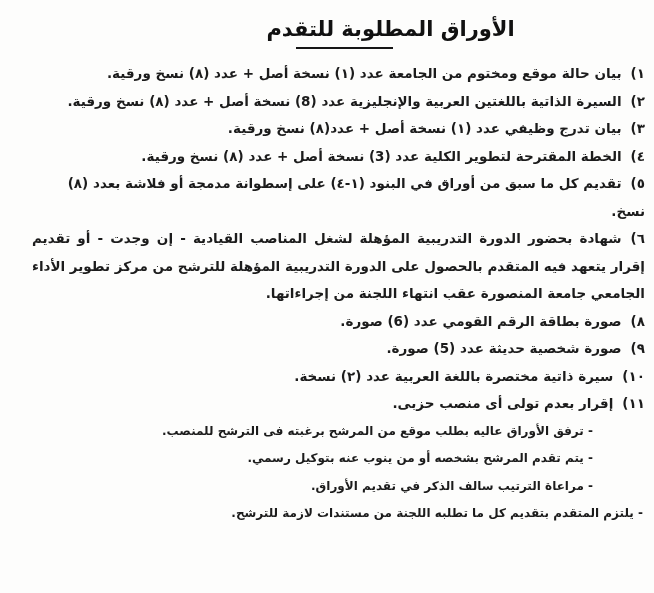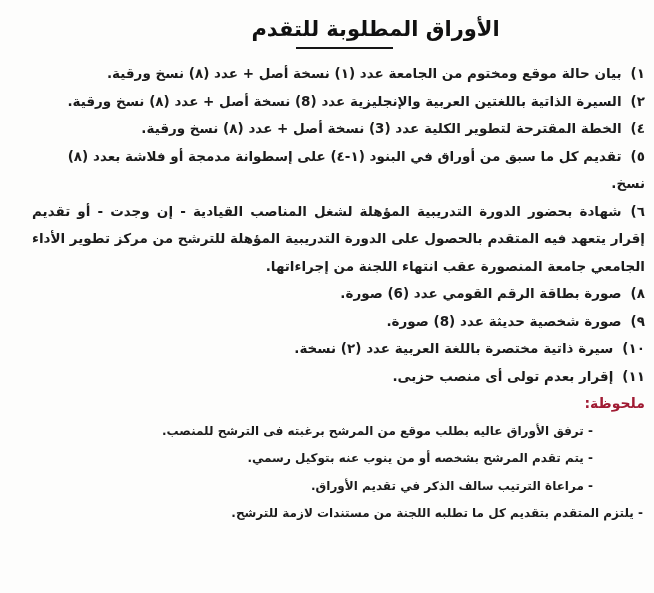--- a/index.html
+++ b/index.html
@@ -15,21 +15,21 @@
     direction: rtl;
     padding: 14px 9px 0 26px;
     overflow: hidden;
   }
   .title-row { text-align: center; }
   .title {
     display: inline-block;
     font-size: 21px;
     line-height: 30px;
     position: relative;
-    left: 40px;
+    left: 55px;
     color: #111;
   }
   .title-underline {
     width: 97px;
     height: 2px;
     background: #161616;
     margin: 3px auto 0;
     position: relative;
     left: 9px;
   }
@@ -61,38 +61,38 @@
   <div class="title-row">
     <div class="title">الأوراق المطلوبة للتقدم</div>
     <div class="title-underline"></div>
   </div>
 
   <div class="content" id="items-container">
   <div class="item"><span class="num">١)</span><span class="text">بيان حالة موقع ومختوم من الجامعة عدد (١) نسخة أصل + عدد (٨) نسخ ورقية.</span></div>
 
   <div class="item"><span class="num">٢)</span><span class="text">السيرة الذاتية باللغتين العربية والإنجليزية عدد (8) نسخة أصل + عدد (٨) نسخ ورقية.</span></div>
 
+  <div class="item"><span class="num">٣)</span><span class="text">بيان تدرج وظيفي عدد (١) نسخة أصل + عدد(٨) نسخ ورقية.</span></div>
 
   <div class="item"><span class="num">٤)</span><span class="text">الخطة المقترحة لتطوير الكلية عدد (3) نسخة أصل + عدد (٨) نسخ ورقية.</span></div>
 
   <div class="item"><span class="num">٥)</span><span class="text">تقديم كل ما سبق من أوراق في البنود (١-٤) على إسطوانة مدمجة أو فلاشة بعدد (٨) نسخ.</span></div>
 
   <div class="item justify"><span class="num">٦)</span><span class="text">شهادة بحضور الدورة التدريبية المؤهلة لشغل المناصب القيادية - إن وجدت - أو تقديم إقرار يتعهد فيه المتقدم بالحصول على الدورة التدريبية المؤهلة للترشح من مركز تطوير الأداء الجامعي جامعة المنصورة عقب انتهاء اللجنة من إجراءاتها.</span></div>
 
 
   <div class="item"><span class="num">٨)</span><span class="text">صورة بطاقة الرقم القومي عدد (6) صورة.</span></div>
 
-  <div class="item"><span class="num">٩)</span><span class="text">صورة شخصية حديثة عدد (8) صورة.</span></div>
+  <div class="item"><span class="num">٩)</span><span class="text">صورة شخصية حديثة عدد (5) صورة.</span></div>
 
   <div class="item"><span class="num">١٠)</span><span class="text">سيرة ذاتية مختصرة باللغة العربية عدد (٢) نسخة.</span></div>
 
   <div class="item"><span class="num">١١)</span><span class="text">إقرار بعدم تولى أى منصب حزبى.</span></div>
 </div>
 
-  <div class="note-label">ملحوظة:</div>
 
   <div id="notes-container">
   <div class="note">- ترفق الأوراق عاليه بطلب موقع من المرشح برغبته فى الترشح للمنصب.</div>
 
   <div class="note">- يتم تقدم المرشح بشخصه أو من ينوب عنه بتوكيل رسمي.</div>
 
   <div class="note">- مراعاة الترتيب سالف الذكر في تقديم الأوراق.</div>
 
   <div class="note flush">- يلتزم المتقدم بتقديم كل ما تطلبه اللجنة من مستندات لازمة للترشح.</div>
 </div>

